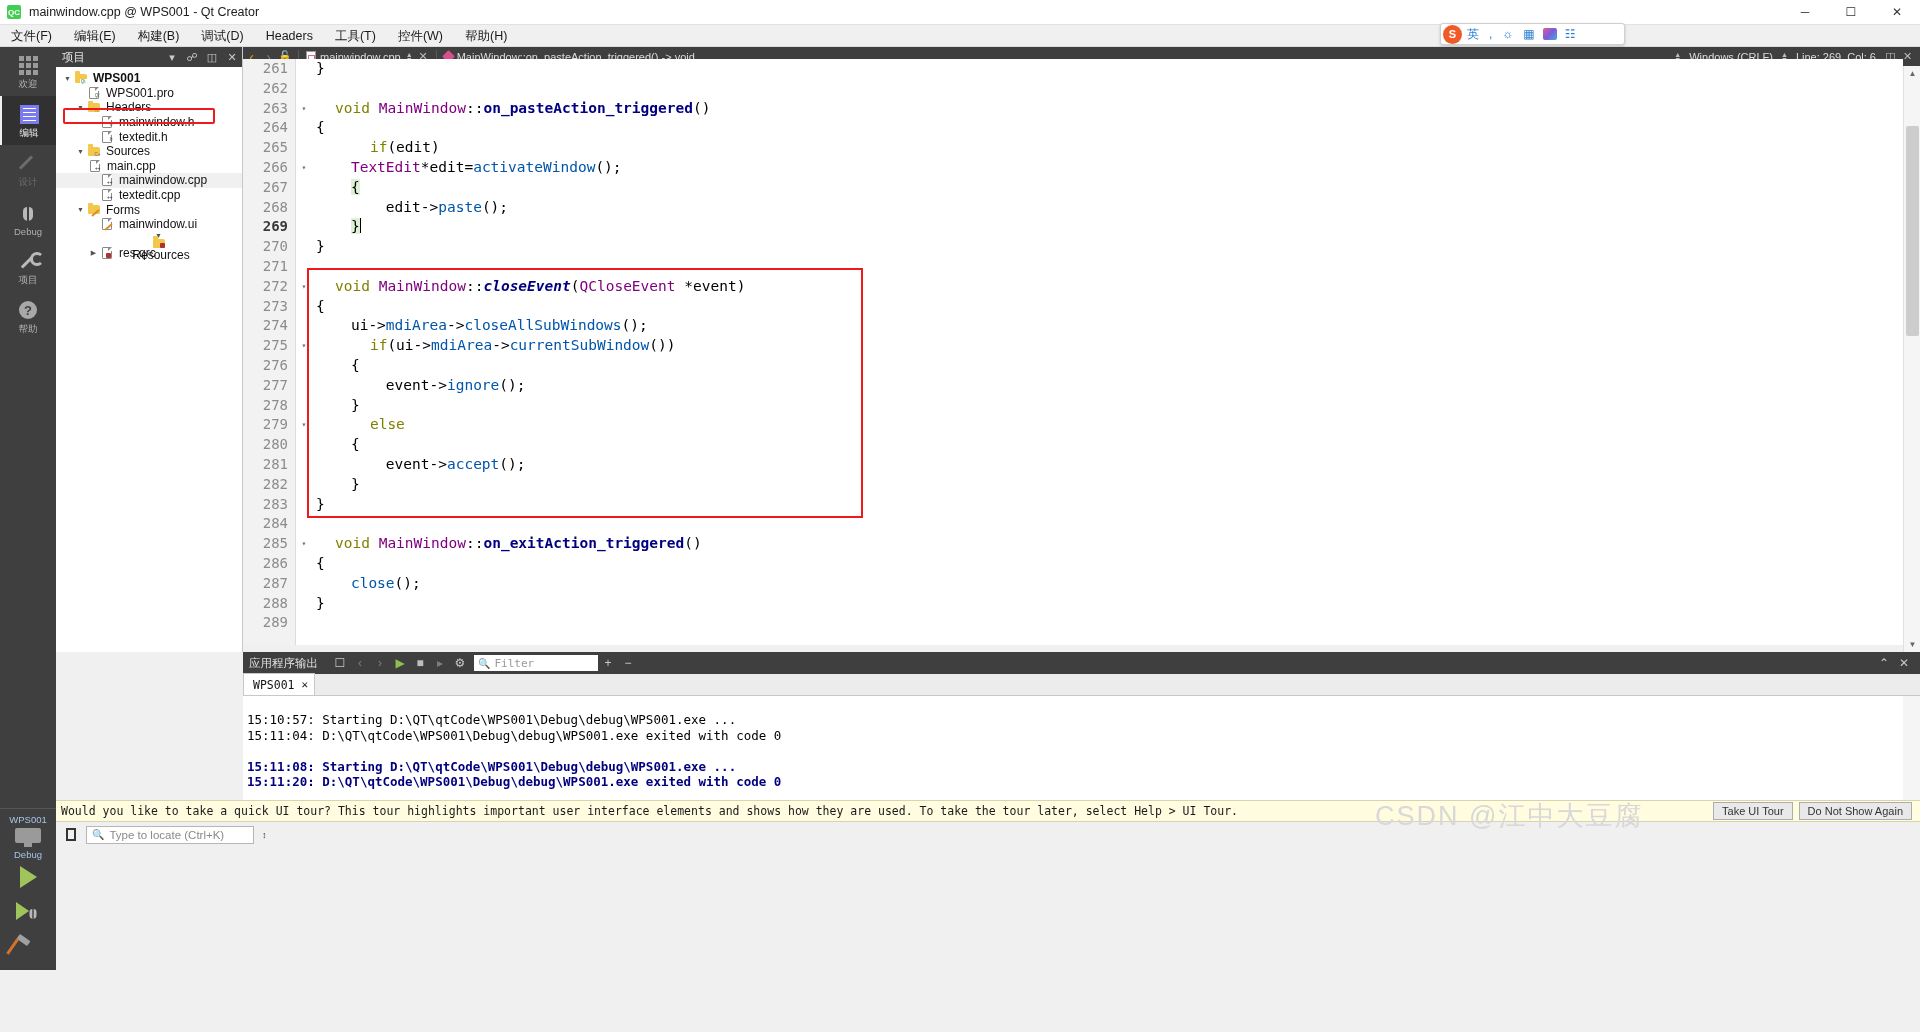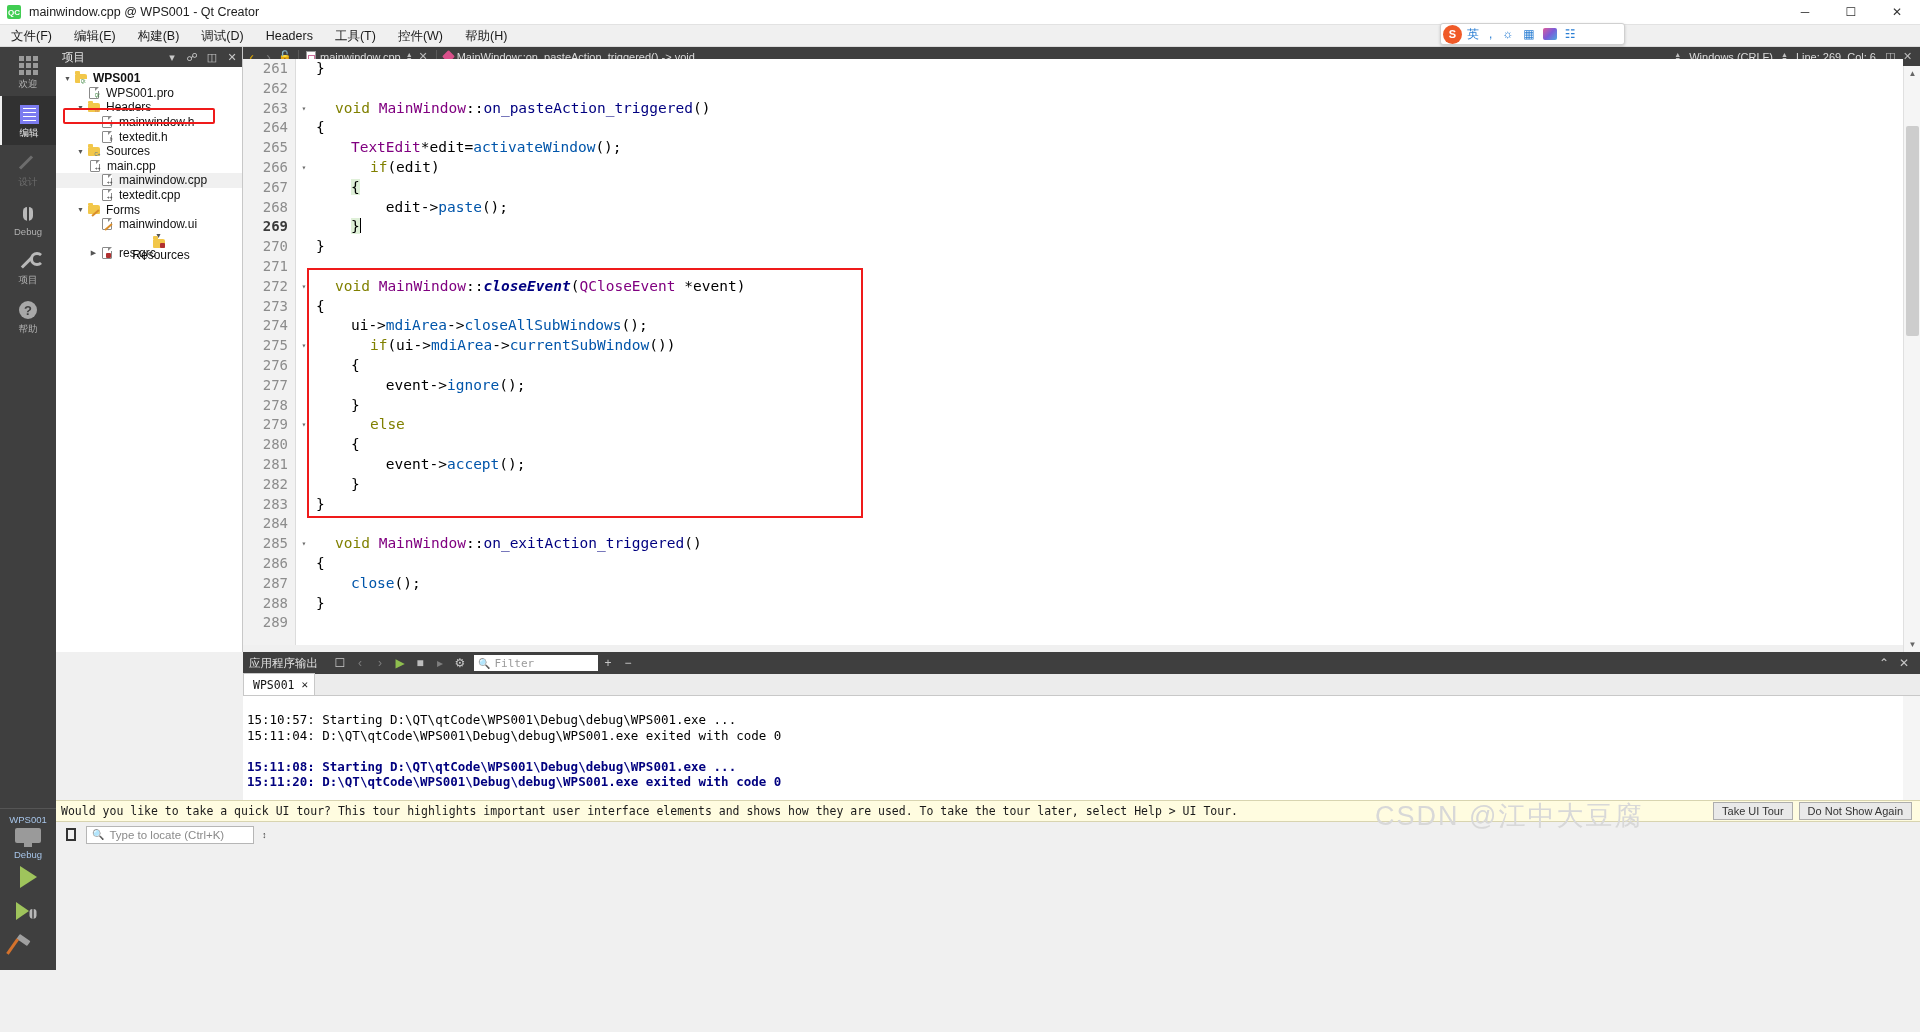--- a/index.html
+++ b/index.html
@@ -246,21 +246,21 @@
     height:19.8px; line-height:19.8px; text-align:right; padding-right:7px;
     color:#8c8c8c; font-size:14px;
   }
   .lnum.cur { color:#3a3a3a; font-weight:bold; }
   #foldbar { position:absolute; left:54px; top:0; width:14px; height:586px; background:#ffffff;}
   .fold { height:19.8px; line-height:19.8px; text-align:center; font-size:8px; color:#6d6d6d;}
   #codearea { position:absolute; left:68px; top:0; right:0; height:586px; }
   .cline { height:19.8px; line-height:19.8px; white-space:pre; padding-left:5px; }
   .kw   { color:#808000;margin-left:19px; }           
   .cls  { color:#800080; }           
-  .fn   { color:#000080; font-weight:normal; }
+  .fn   { color:#000080; font-weight:bold; }
   .fni  { color:#000080; font-weight:bold; font-style:italic; }
   .pl   { color:#000000; }
   .mem  { color:#0055aa; }
   .caret {
     display:inline-block; width:1px; height:15px; background:#000;
     vertical-align:-2px; margin-left:0px;
   }
   .brmatch { background:#dff0d8; }
   #red-box {
     position:absolute; left:307px; top:268px; width:556px; height:250px;
@@ -672,22 +672,22 @@
       <div class="fold"></div>
       <div class="fold"></div>
       <div class="fold"></div>
       <div class="fold"></div>
     </div>
   <div id="codearea">
       <div class="cline"><span class="pl">}</span></div>
       <div class="cline"></div>
       <div class="cline"><span class="kw">void</span> <span class="cls">MainWindow</span><span class="pl">::</span><span class="fn">on_pasteAction_triggered</span><span class="pl">()</span></div>
       <div class="cline"><span class="pl">{</span></div>
+      <div class="cline">    <span class="kw">if</span><span class="pl">(edit)</span></div>
       <div class="cline">    <span class="cls">TextEdit</span><span class="pl">*edit=</span><span class="mem">activateWindow</span><span class="pl">();</span></div>
-      <div class="cline">    <span class="kw">if</span><span class="pl">(edit)</span></div>
       <div class="cline">    <span class="brmatch">{</span></div>
       <div class="cline">        <span class="pl">edit-&gt;</span><span class="mem">paste</span><span class="pl">();</span></div>
       <div class="cline">    <span class="brmatch">}</span><span class="caret"></span></div>
       <div class="cline"><span class="pl">}</span></div>
       <div class="cline"></div>
       <div class="cline"><span class="kw">void</span> <span class="cls">MainWindow</span><span class="pl">::</span><span class="fni">closeEvent</span><span class="pl">(</span><span class="cls">QCloseEvent</span> <span class="pl">*event)</span></div>
       <div class="cline"><span class="pl">{</span></div>
       <div class="cline">    <span class="pl">ui-&gt;</span><span class="mem">mdiArea</span><span class="pl">-&gt;</span><span class="mem">closeAllSubWindows</span><span class="pl">();</span></div>
       <div class="cline">    <span class="kw">if</span><span class="pl">(ui-&gt;</span><span class="mem">mdiArea</span><span class="pl">-&gt;</span><span class="mem">currentSubWindow</span><span class="pl">())</span></div>
       <div class="cline">    <span class="pl">{</span></div>

